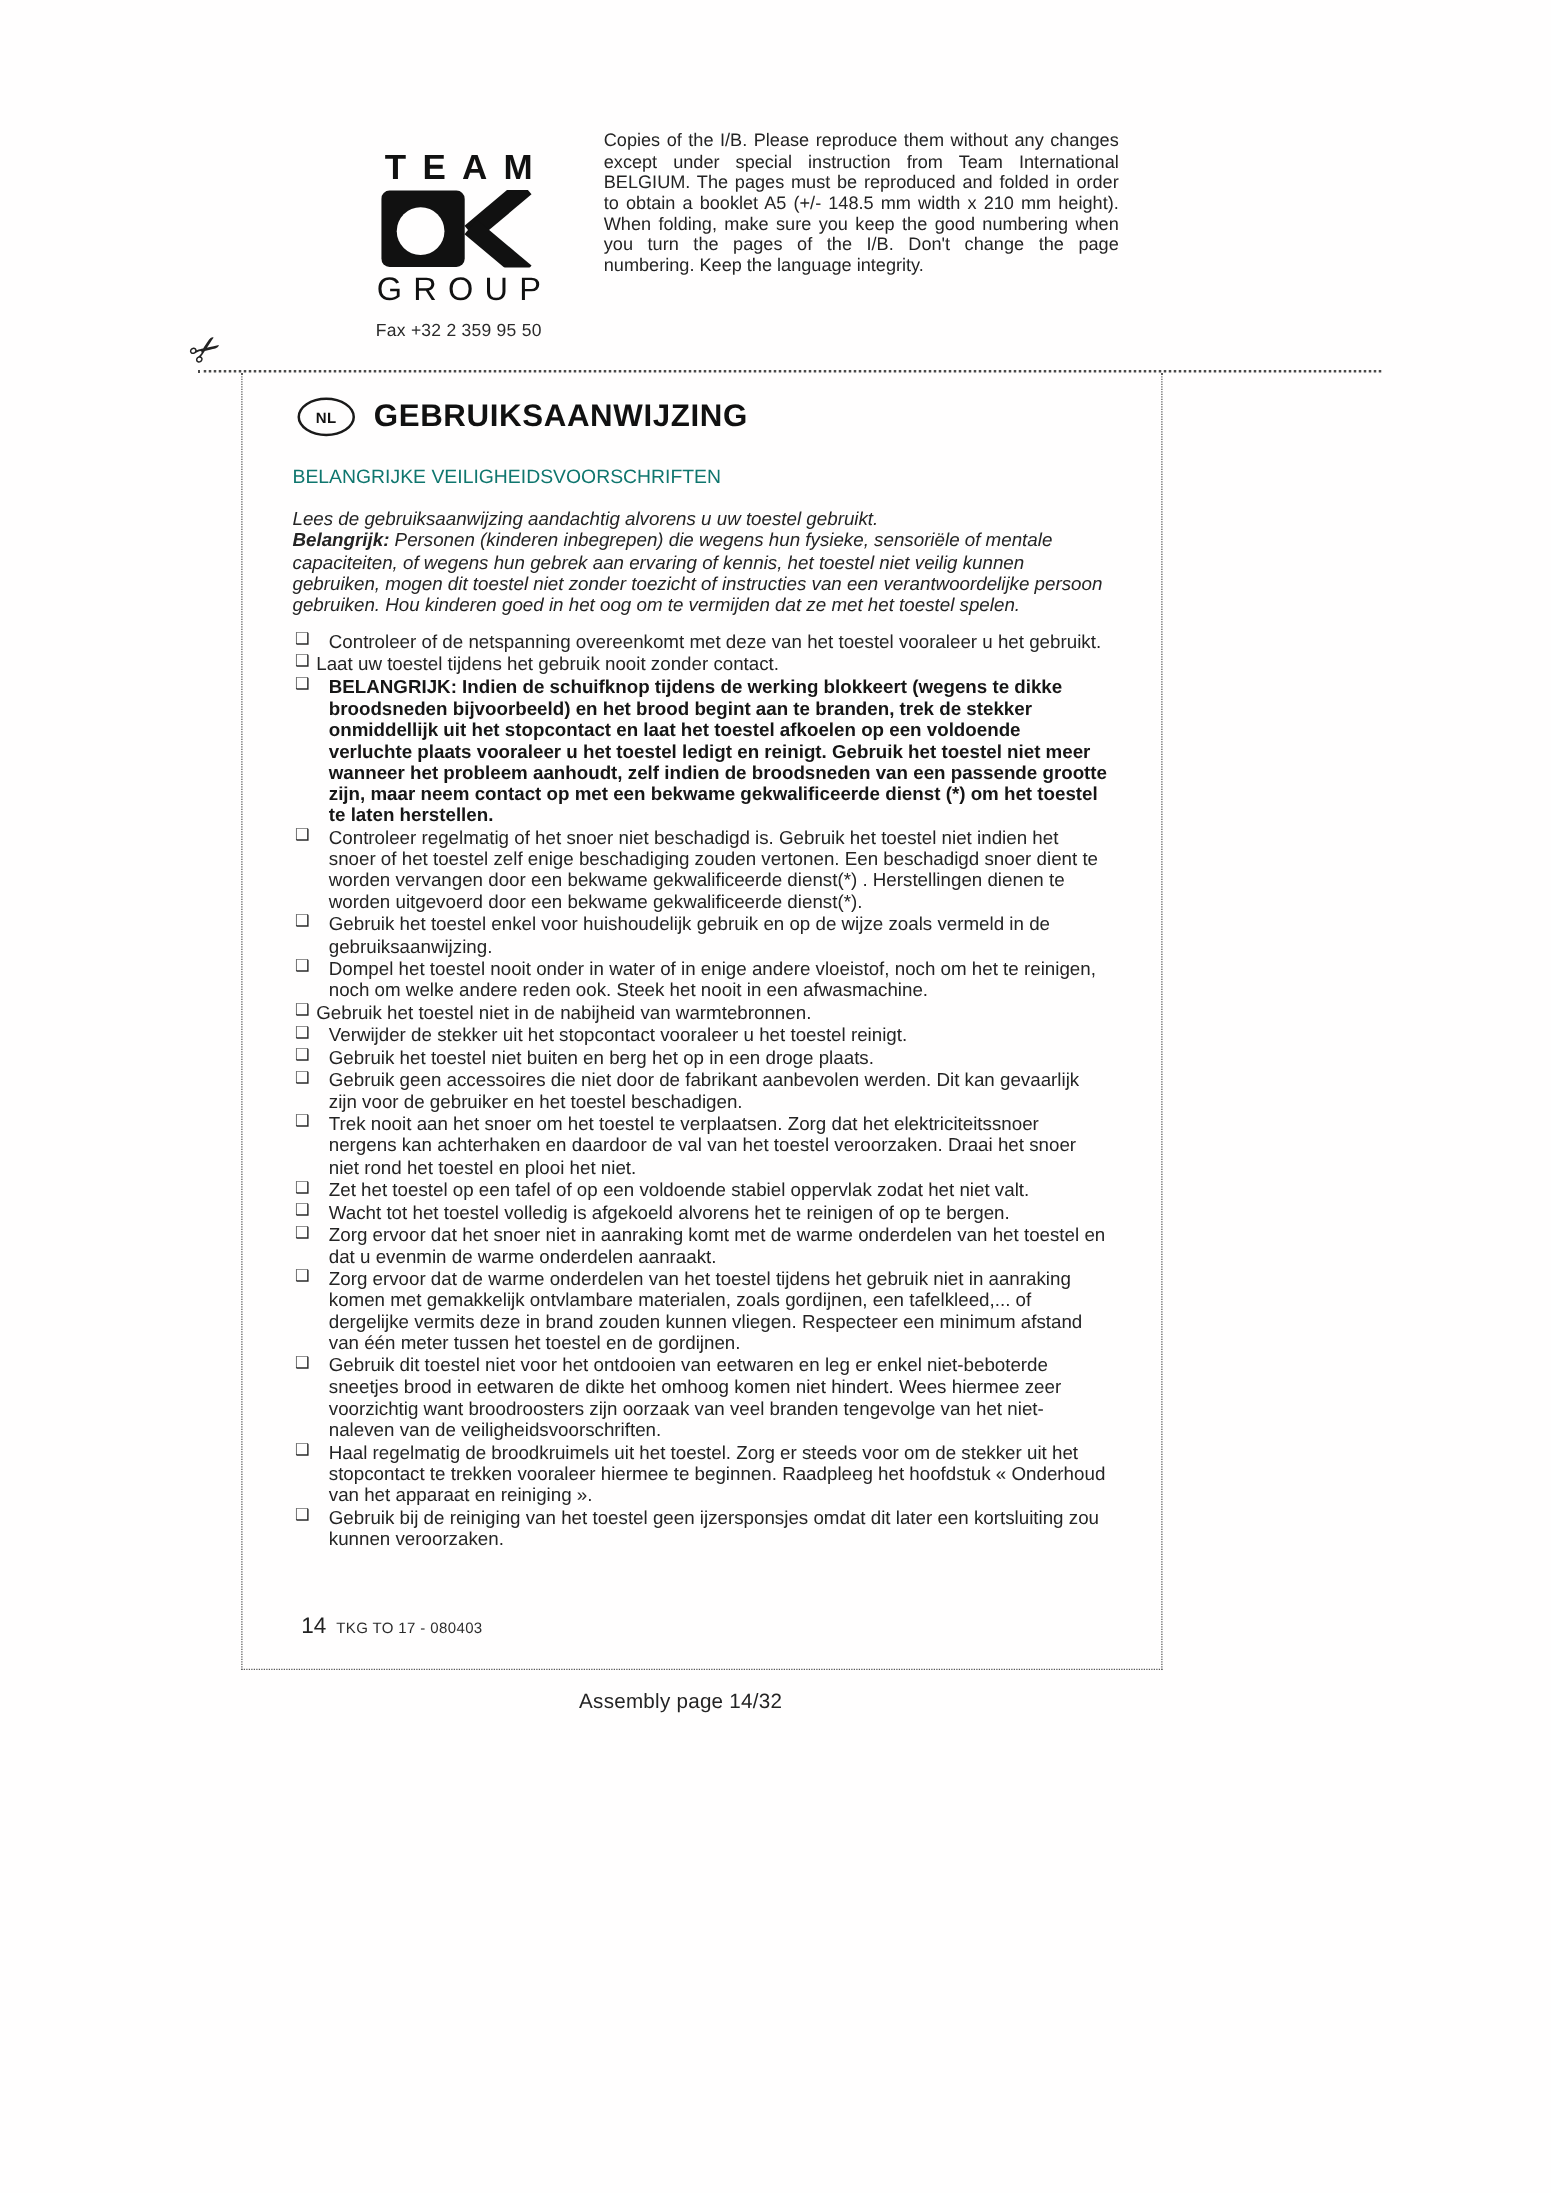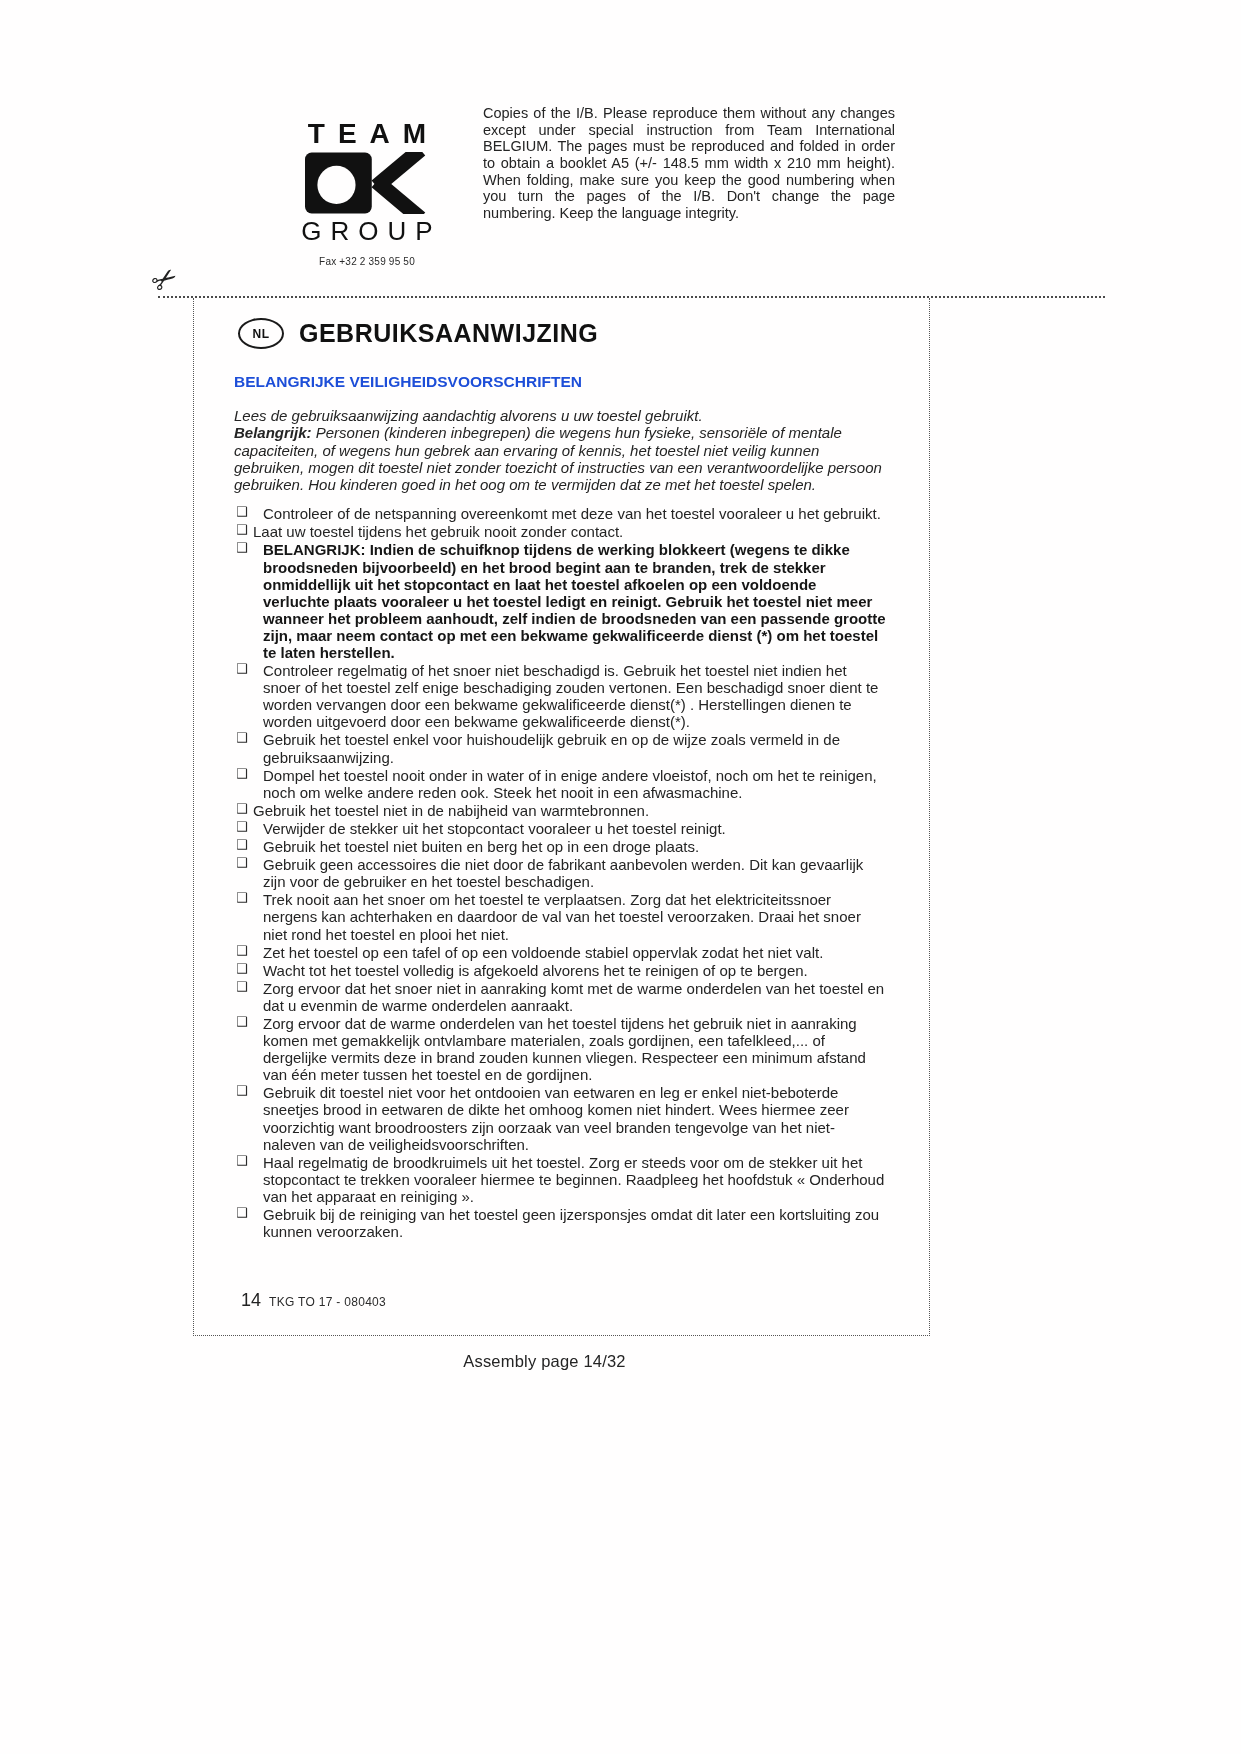--- a/index.html
+++ b/index.html
@@ -39,21 +39,21 @@
   }
   .group-text {
     font-weight: normal;
     font-size: 26px;
     letter-spacing: 9px;
     margin-right: -9px;
     margin-top: 2px;
     white-space: nowrap;
   }
   .fax-number {
-    font-size: 10px;
+    font-size: 14px;
     margin-top: 9px;
     color: #2a2a2a;
     letter-spacing: 0.2px;
     white-space: nowrap;
   }
   .notice {
     position: absolute;
     left: 483px;
     top: 105px;
     width: 412px;
@@ -115,23 +115,23 @@
     color: #111;
     flex: 0 0 auto;
   }
   .manual-title {
     font-weight: bold;
     font-size: 25px;
     letter-spacing: 0.5px;
     color: #111;
   }
   .section-heading {
-    font-weight: bold;
+    font-weight: normal;
     font-size: 15.5px;
-    color: #1d4ed8;
+    color: #0f766e;
     margin: 3px 0 16px 0;
   }
   .intro {
     font-style: italic;
     font-size: 15px;
     line-height: 1.15;
     margin-bottom: 12px;
   }
   .intro .important-label {
     font-weight: bold;

